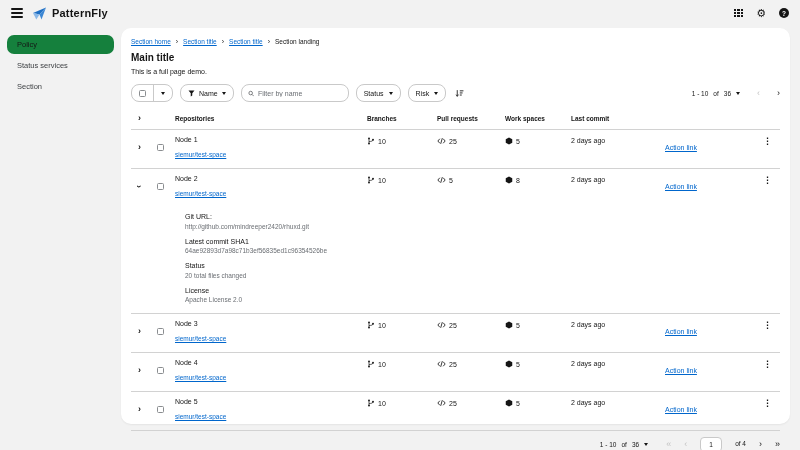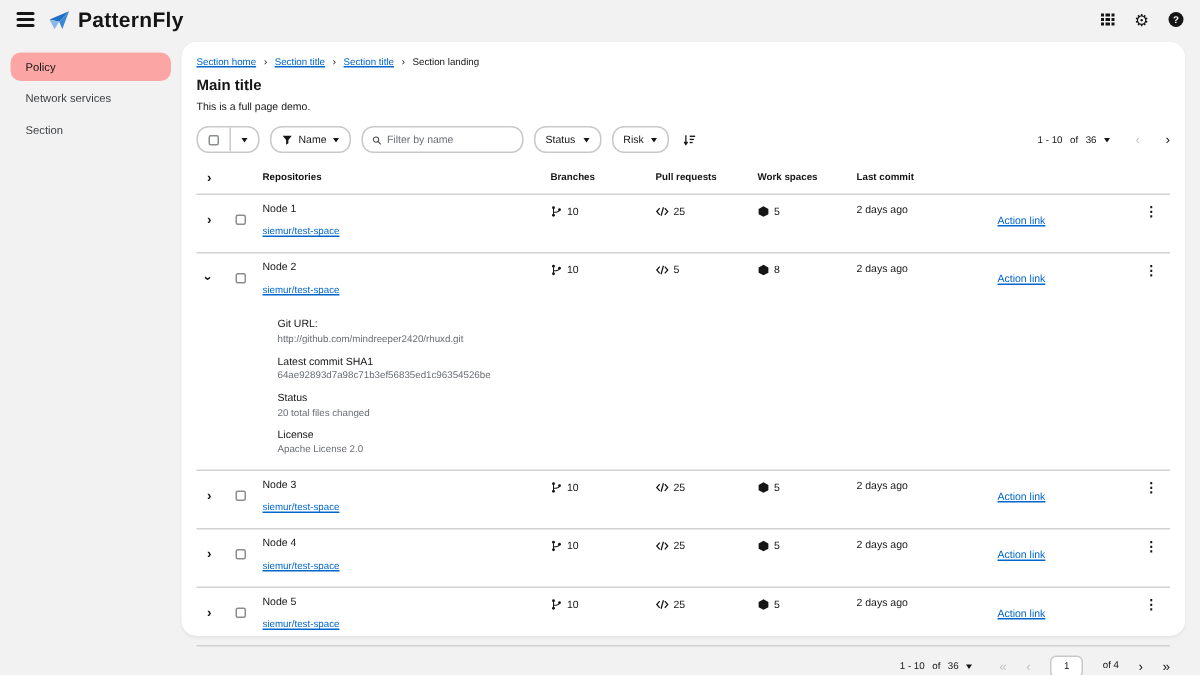--- a/index.html
+++ b/index.html
@@ -9,30 +9,30 @@
     font-family:"Liberation Sans", sans-serif;
     color:#151515;
     overflow:hidden;
     position:relative;
   }
   
   .masthead { position:absolute; top:0; left:0; right:0; height:26px; display:flex; align-items:center; padding:0 11px; gap:9px; }
   .burger { width:12px; display:flex; flex-direction:column; gap:2.6px; cursor:pointer; }
   .burger i { display:block; height:1.5px; background:#151515; border-radius:1px; }
   .logo { display:flex; align-items:center; gap:5px; cursor:pointer; }
-  .brand { font-size:14px; font-weight:700; letter-spacing:.2px; }
+  .brand { font-size:11px; font-weight:700; letter-spacing:.2px; }
   .mast-right { margin-left:auto; display:flex; align-items:center; gap:13px; }
   .grid-icon { width:9px; height:9px; display:grid; grid-template-columns:repeat(3,1fr); grid-template-rows:repeat(3,1fr); gap:1px; cursor:pointer; }
   .grid-icon i { background:#151515; }
   .gear { font-family:"DejaVu Sans", sans-serif; font-size:11px; line-height:1; cursor:pointer; }
   .help { width:10px; height:10px; border-radius:50%; background:#151515; color:#fff; font-size:6.5px; font-weight:700; display:flex; align-items:center; justify-content:center; cursor:pointer; }
   
   .sidebar { position:absolute; top:26px; left:0; width:121px; bottom:0; padding-top:7px; }
   .nav-item { font-size:7.5px; color:#3c3f42; padding:5px 10px; margin:2px 7px; border-radius:7px; cursor:pointer; }
-  .nav-item.selected { background:#fca5a5; color:#151515; }
+  .nav-item.selected { background:#15803d; color:#151515; }
   
   .card { position:absolute; left:121px; top:28px; width:669px; height:396px; background:#fff; border-radius:10px; padding:10px; box-shadow:0 1px 2px rgba(0,0,0,.06); }
   
   .breadcrumb { display:flex; align-items:center; gap:5px; font-size:6.5px; }
   .crumb-link { color:#0066cc; text-decoration:underline; cursor:pointer; }
   .crumb-sep { font-size:7px; color:#151515; }
   .crumb-current { color:#151515; }
   .page-title { font-size:10px; font-weight:700; margin-top:7px; }
   .page-subtitle { font-size:7px; margin-top:5px; }
   
@@ -109,21 +109,21 @@
         <i></i>
         <i></i>
       </span>
     <span class="gear">⚙</span>
     <span class="help">?</span>
   </span>
 </header>
 
 <nav class="sidebar">
   <div class="nav-item selected">Policy</div>
-  <div class="nav-item">Network services</div>
+  <div class="nav-item">Status services</div>
   <div class="nav-item">Section</div>
 </nav>
 
 <main class="card">
 
   <div class="breadcrumb">
     <span class="crumb-link">Section home</span>
     <span class="crumb-sep">›</span>
     <span class="crumb-link">Section title</span>
     <span class="crumb-sep">›</span>

